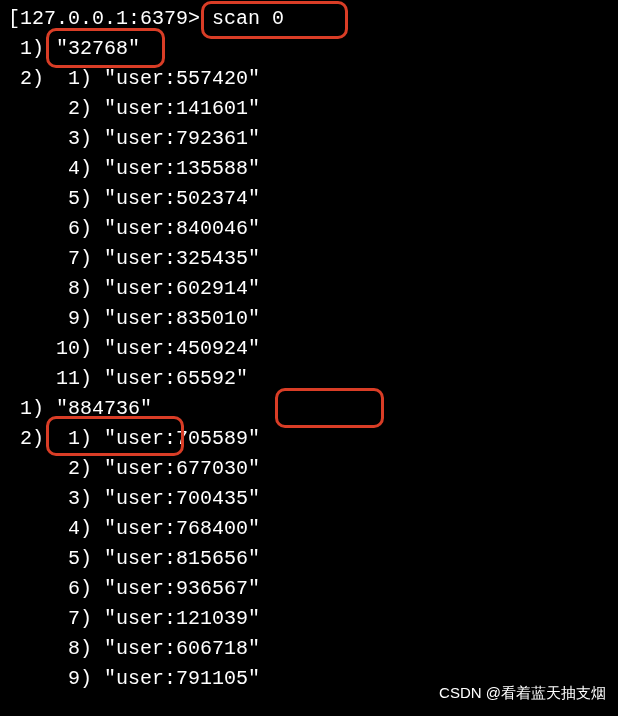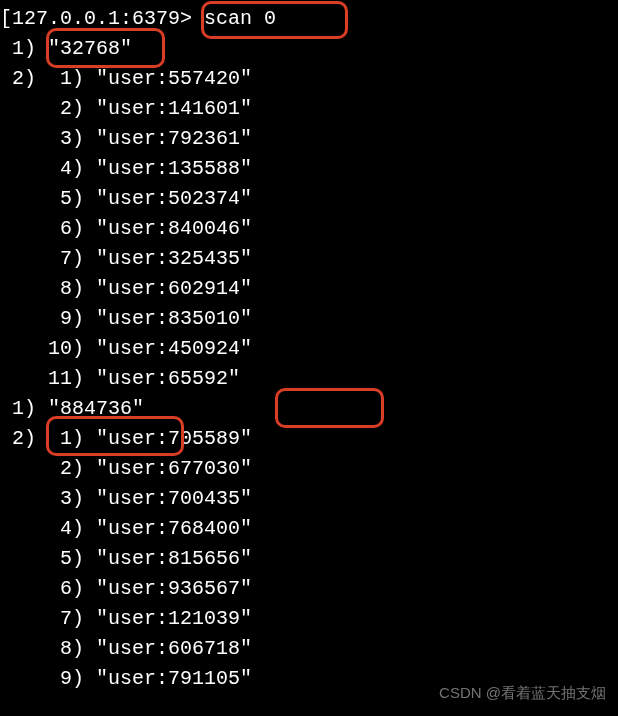--- a/index.html
+++ b/index.html
@@ -14,33 +14,33 @@
       font-size: 20px;
       line-height: 1.5;
       width: 618px;
       height: 716px;
       overflow: hidden;
       position: relative;
       padding-top: 4px;
     }
     .line {
       white-space: pre;
-      padding-left: 0;
+      padding-left: 8px;
     }
     .highlight-box {
       position: absolute;
       border: 3px solid #d93d26;
       border-radius: 10px;
       pointer-events: none;
     }
     .watermark {
       position: absolute;
       bottom: 12px;
       right: 12px;
-      color: #737373;
+      color: #ffffff;
       font-size: 15px;
       font-family: sans-serif;
     }
   </style>
 </head>
 <body>
 
 <div id="terminal-content">
     <div class="line">[127.0.0.1:6379&gt; scan 0</div>
     <div class="line"> 1) "32768"</div>

